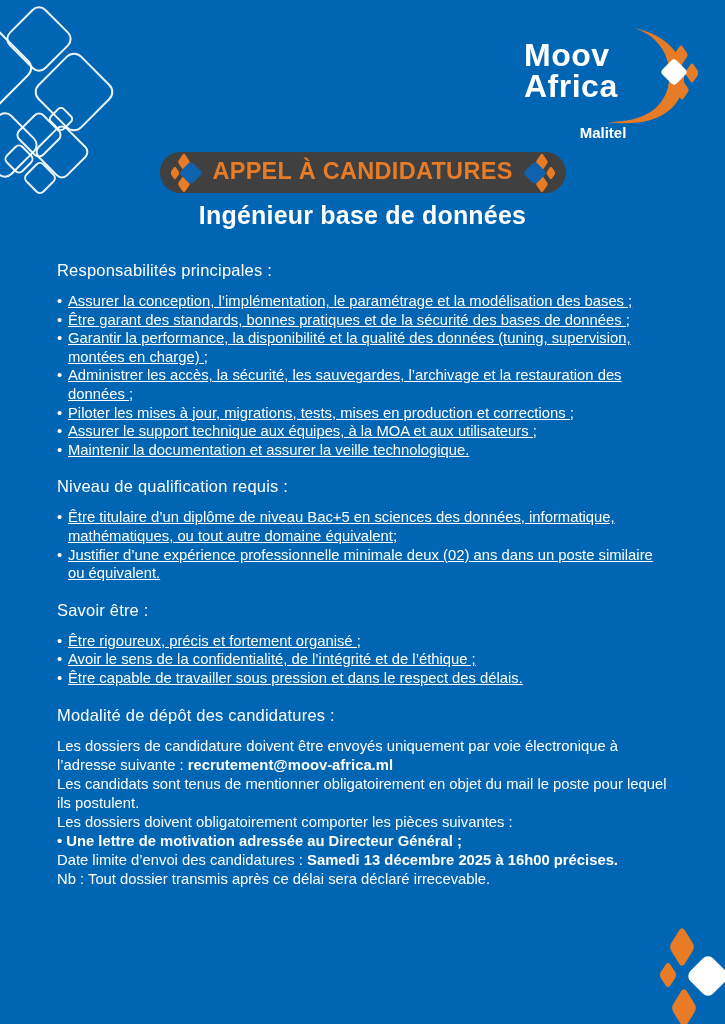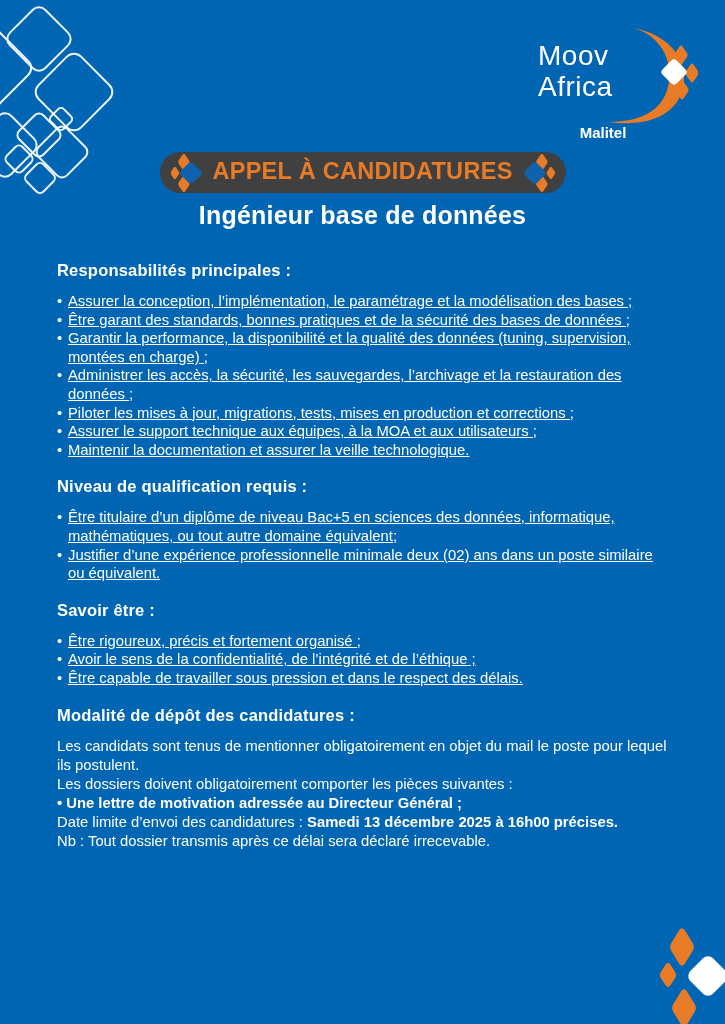--- a/index.html
+++ b/index.html
@@ -12,22 +12,22 @@
     overflow:hidden;
   }
   svg { display:block; }
 
   
   .decor-tl { position:absolute; left:0; top:0; }
 
   
   .logo { position:absolute; top:16px; right:13px; width:192px; height:134px; }
   .logo .brand {
-    position:absolute; left:18px; top:24px;
-    font-size:28px; font-weight:normal; line-height:31px; letter-spacing:.5px;
+    position:absolute; left:4px; top:24px;
+    font-size:32px; font-weight:bold; line-height:31px; letter-spacing:.5px;
     white-space:pre-line;
   }
   .logo .swoosh { position:absolute; left:86px; top:10px; }
   .logo .tagline {
     position:absolute; left:24px; top:108px; width:118px;
     text-align:center; font-size:15px; font-weight:bold;
   }
 
   
   .banner {
@@ -44,21 +44,21 @@
 
   .job-title {
     position:absolute; top:201px; left:0; width:100%;
     text-align:center; font-size:25px; font-weight:bold; letter-spacing:.2px;
   }
 
   
   .content { position:absolute; left:57px; top:261px; width:614px; }
   .content section { margin-bottom:18px; }
   .content h2 {
-    font-size:16.5px; font-weight:bold; margin:0 0 12px; letter-spacing:.2px;
+    font-size:16.5px; font-weight:normal; margin:0 0 12px; letter-spacing:.2px;
   }
   .content ul { list-style:none; margin:0; padding:0; }
   .content li { display:flex; font-size:14.8px; line-height:18.6px; }
   .content li .dot { flex:0 0 11px; width:11px; }
   .content li .bt { flex:1;text-decoration:underline; }
 
   .app p { margin:0; font-size:14.8px; line-height:19px; }
   .app b { font-weight:bold; }
 
   
@@ -177,20 +177,21 @@
         </li>
       <li>
           <span class="dot">•</span>
           <span class="bt">Être capable de travailler sous pression et dans le respect des délais.</span>
         </li>
     </ul>
   </section>
 
   <section class="app">
     <h2>Modalité de dépôt des candidatures :</h2>
+    <p><span>Les dossiers de candidature doivent être envoyés uniquement par voie électronique à l’adresse suivante : </span><b>recrutement@moov-africa.ml</b></p>
     <p><span>Les candidats sont tenus de mentionner obligatoirement en objet du mail le poste pour lequel ils postulent.</span><b></b></p>
     <p><span>Les dossiers doivent obligatoirement comporter les pièces suivantes :</span><b></b></p>
     <p><span></span><b>• Une lettre de motivation adressée au Directeur Général ;</b></p>
     <p><span>Date limite d’envoi des candidatures : </span><b>Samedi 13 décembre 2025 à 16h00 précises.</b></p>
     <p><span>Nb : Tout dossier transmis après ce délai sera déclaré irrecevable.</span><b></b></p>
   </section>
 
 </div>
 
 <svg class="decor-br" width="90" height="104" viewBox="0 0 90 104">

